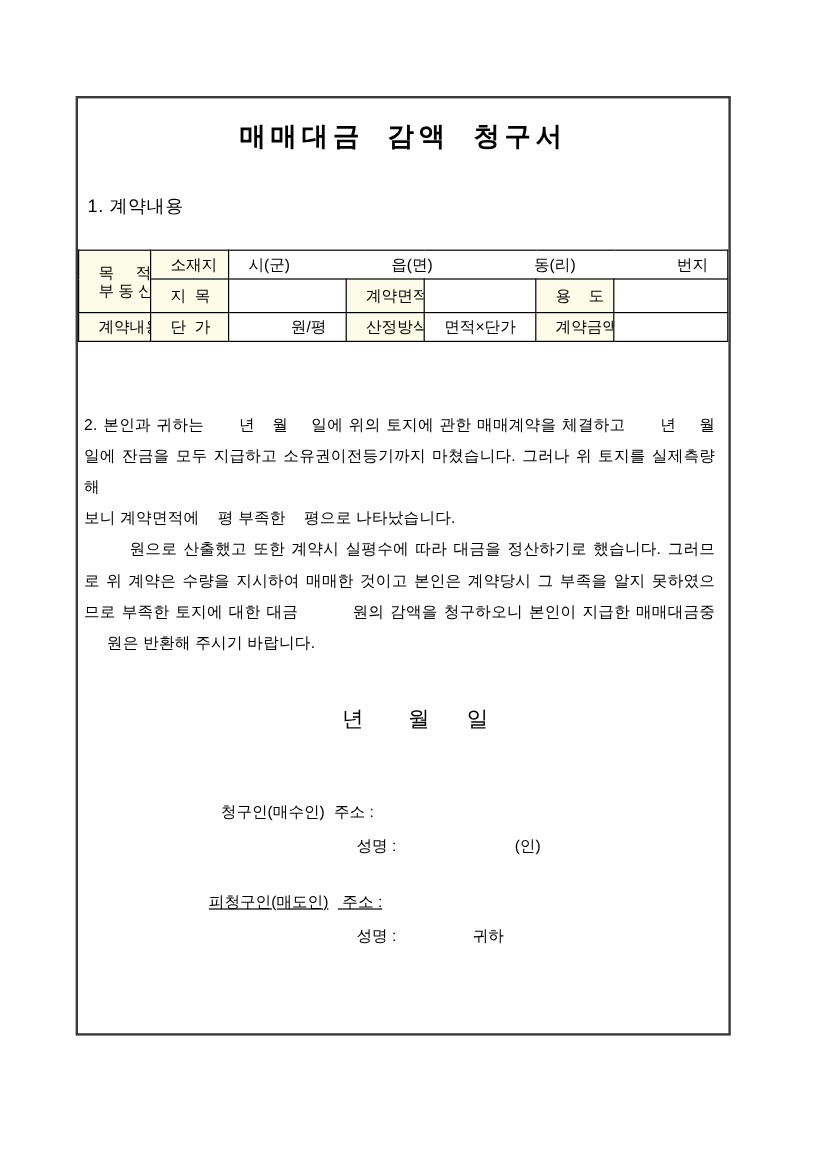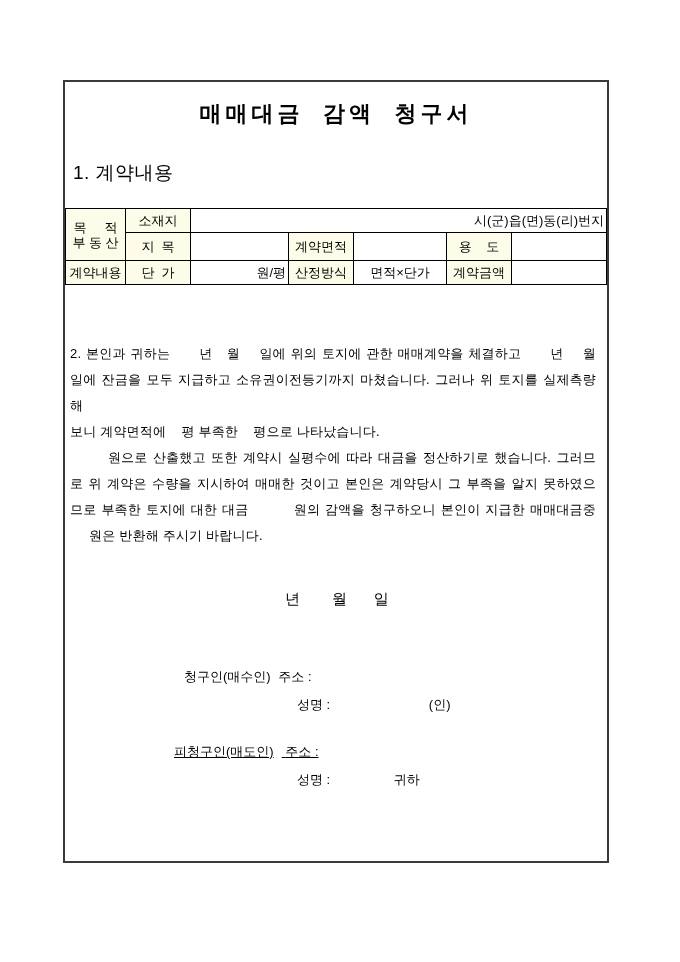--- a/index.html
+++ b/index.html
@@ -11,45 +11,45 @@
   .page{
     position:absolute;left:63px;top:80px;width:546px;height:783px;
     box-sizing:border-box;border:2px solid #3a3a3a;background:#fff;overflow:hidden;
   }
   .title{
     margin:18px 0 0 0;text-align:center;
     font-family:"Liberation Serif","DejaVu Serif",serif;
     font-size:22px;font-weight:bold;letter-spacing:4px;word-spacing:10px;line-height:28px;
   }
   .sec-heading{
-    margin:38px 0 0 8px;font-size:19px;line-height:14px;letter-spacing:0.5px;
+    margin:38px 0 0 8px;font-size:15px;line-height:14px;letter-spacing:0.5px;
   }
   table.contract{
     width:100%;margin-top:28px;border-collapse:collapse;table-layout:fixed;
     font-size:13px;
   }
   table.contract td{
-    border:1.5px solid #000;padding:0 2px;overflow:hidden;white-space:nowrap;
+    border:1.5px solid #000;padding:0 16px;overflow:hidden;white-space:nowrap;
   }
   td.lbl{background:#FCFCE8;text-align:center;}
   td.val{background:#fff;}
   td.val-right{background:#fff;text-align:right;padding-right:3px;}
   td.val-center{background:#fff;text-align:center;}
   tr.r1 td{height:23px;}
   tr.r2 td{height:27px;}
   tr.r3 td{height:23px;}
-  .spread{display:flex;justify-content:flex-end;align-items:center;}
+  .spread{display:flex;justify-content:space-between;align-items:center;}
   .two-line{line-height:15px;}
   .para{
     margin:56px 0 0 0;padding:0 11px 0 5px;font-size:13px;letter-spacing:0.2px;
   }
   .pline{line-height:26px;white-space:nowrap;}
   .pline.just{text-align:justify;text-align-last:justify;white-space:normal;}
   .date-line{
-    margin:42px 0 0 220px;font-size:15px;line-height:16px;letter-spacing:1px;
+    margin:42px 0 0 220px;font-size:18px;line-height:16px;letter-spacing:1px;
   }
   .sig-row{font-size:13px;line-height:15px;white-space:nowrap;}
   .sig-claimant-1{margin:62px 0 12px 119px;}
   .sig-claimant-2{margin:13px 0 0 232px;}
   .sig-respondent-1{margin:32px 0 0 109px;text-decoration:underline;}
   .sig-respondent-2{margin:13px 0 0 232px;}
   .gap4{display:inline-block;width:4px;}
   .gap8{display:inline-block;width:8px;}
   .gap-seal{display:inline-block;width:95px;}
   .gap-honorific{display:inline-block;width:60px;}

